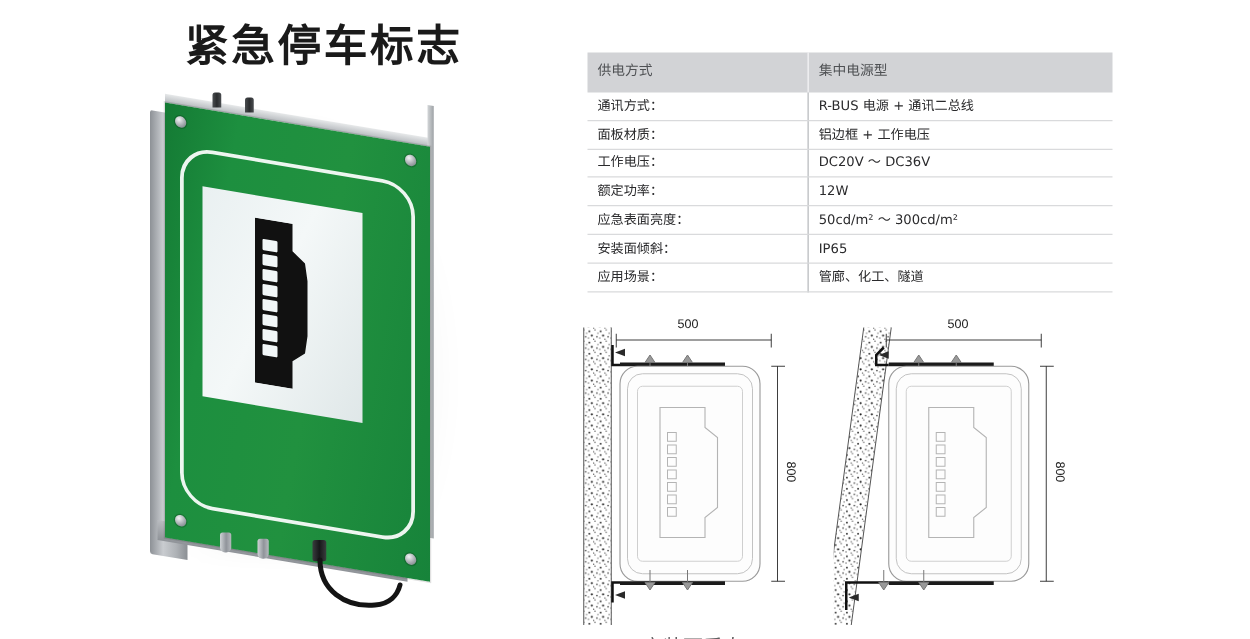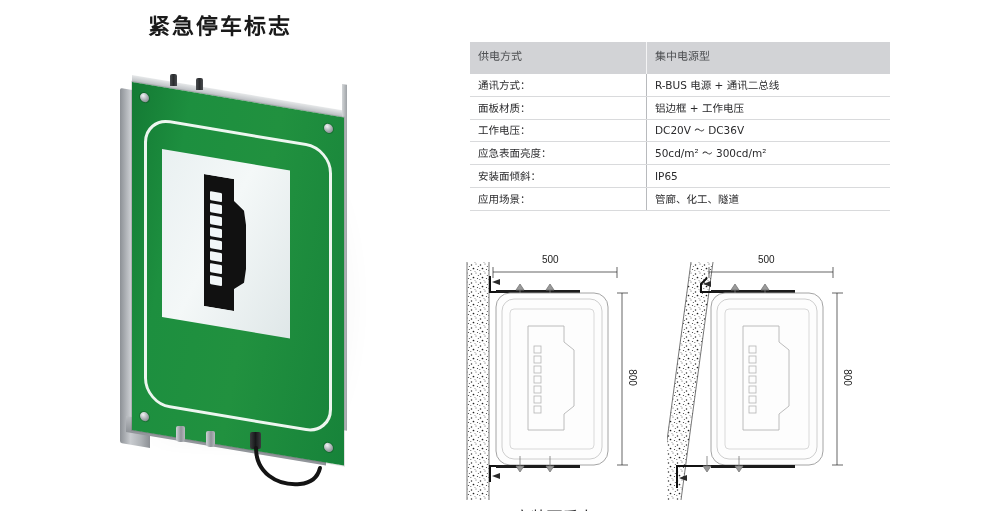--- a/index.html
+++ b/index.html
@@ -10,21 +10,21 @@
     font-family:"Liberation Sans","DejaVu Sans",sans-serif;
     overflow:hidden;
     position:relative;
     color:#231f20;
   }
   #page{position:absolute;inset:0;width:1000px;height:511px;}
 
   
   .page-title{
     position:absolute;left:148px;top:8px;
-    font-size:22px;font-weight:bold;letter-spacing:2px;
+    font-size:35px;font-weight:bold;letter-spacing:2px;
     color:#1a1a1a;
     font-family:Liberation Mono, monospace;
     white-space:nowrap;
   }
 
   
   .product-photo{
     position:absolute;left:108px;top:78px;width:300px;height:400px;
   }
   .prod-shadow{
@@ -213,20 +213,24 @@
       </tr>
       <tr class="row">
         <td class="k">面板材质：</td>
         <td class="v">铝边框 + 工作电压</td>
       </tr>
       <tr class="row">
         <td class="k">工作电压：</td>
         <td class="v">DC20V ～ DC36V</td>
       </tr>
       <tr class="row">
+        <td class="k">额定功率：</td>
+        <td class="v">12W</td>
+      </tr>
+      <tr class="row">
         <td class="k">应急表面亮度：</td>
         <td class="v">50cd/m² ～ 300cd/m²</td>
       </tr>
       <tr class="row">
         <td class="k">安装面倾斜：</td>
         <td class="v">IP65</td>
       </tr>
       <tr class="row">
         <td class="k">应用场景：</td>
         <td class="v">管廊、化工、隧道</td>

